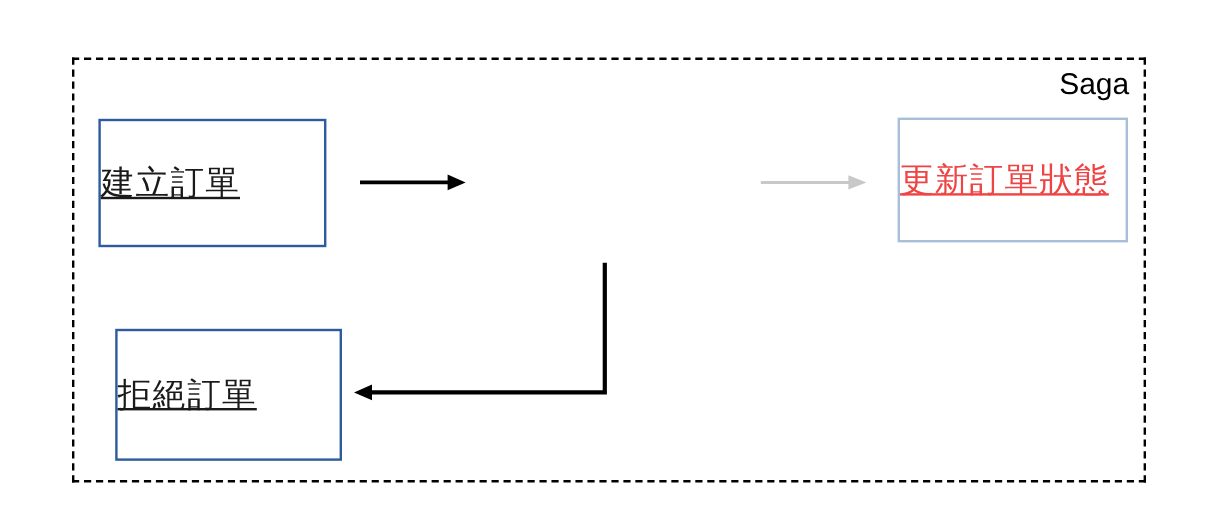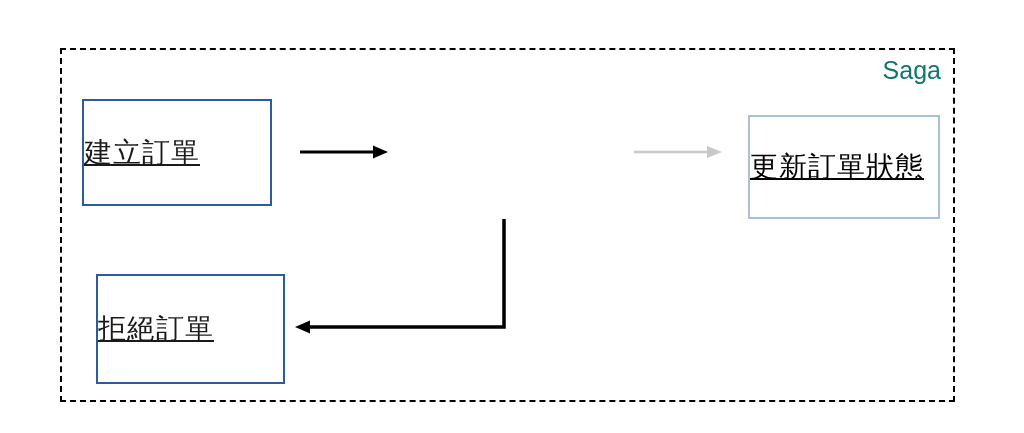--- a/index.html
+++ b/index.html
@@ -24,40 +24,39 @@
     box-sizing: border-box;
     border: 2.5px dashed #000000;
     background: #ffffff;
   }
   .saga-label {
     position: absolute;
     top: 7px;
     right: 12px;
     font-size: 25px;
     line-height: 1.1;
-    color: #0f766e;
+    color: #000000;
   }
   .node {
     position: absolute;
     box-sizing: border-box;
     border: 2.5px solid #2d5b9e;
     background: #ffffff;
     display: flex;
     align-items: center;
     justify-content: flex-start;
     font-size: 28px;
     letter-spacing: 1px;
     color: #1a1a1a;
     white-space: nowrap;
     text-decoration: underline;
   }
   .node.faded {
     border-color: #a9bed9;
-    color: #000000;
-    margin-top: 17px;
+    color: #ef4444;
   }
   .node-create   { left: 20px;  top: 49px;  width: 190px; height: 107px; }
   .node-reduce   { left: 355px; top: 47px;  width: 188px; height: 106px; }
   .node-update   { left: 686px; top: 48px;  width: 192px; height: 104px; }
   .node-reject   { left: 21px;  top: 224px; width: 189px; height: 110px; margin-left: 13px; }
   .error-x {
     position: absolute;
     left: -19px;
     top: 50%;
     transform: translateY(-47%);

